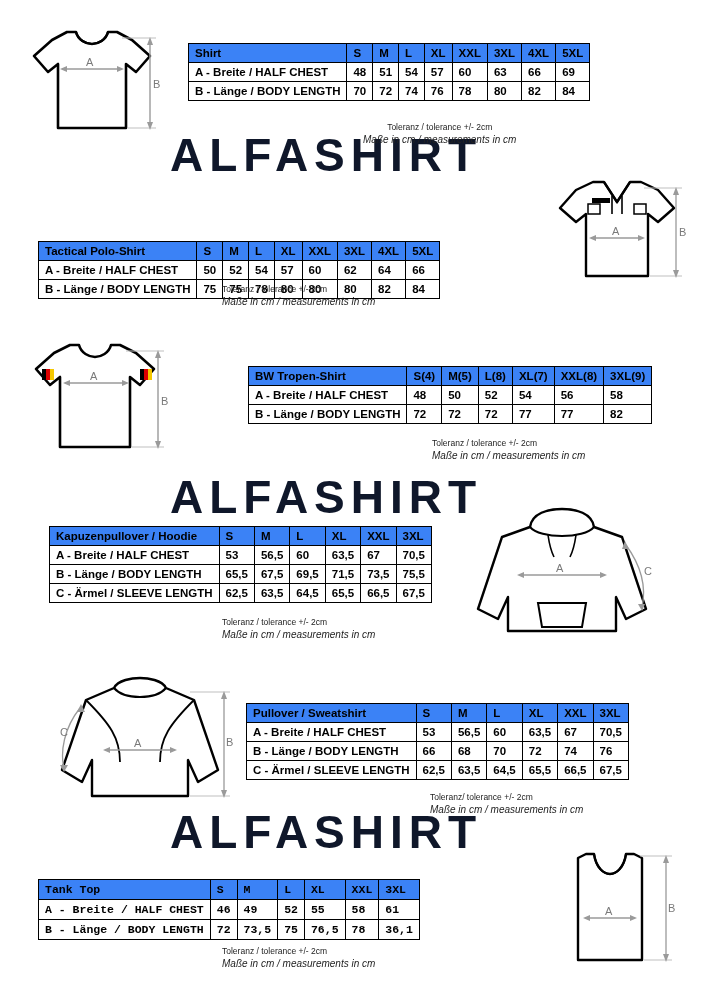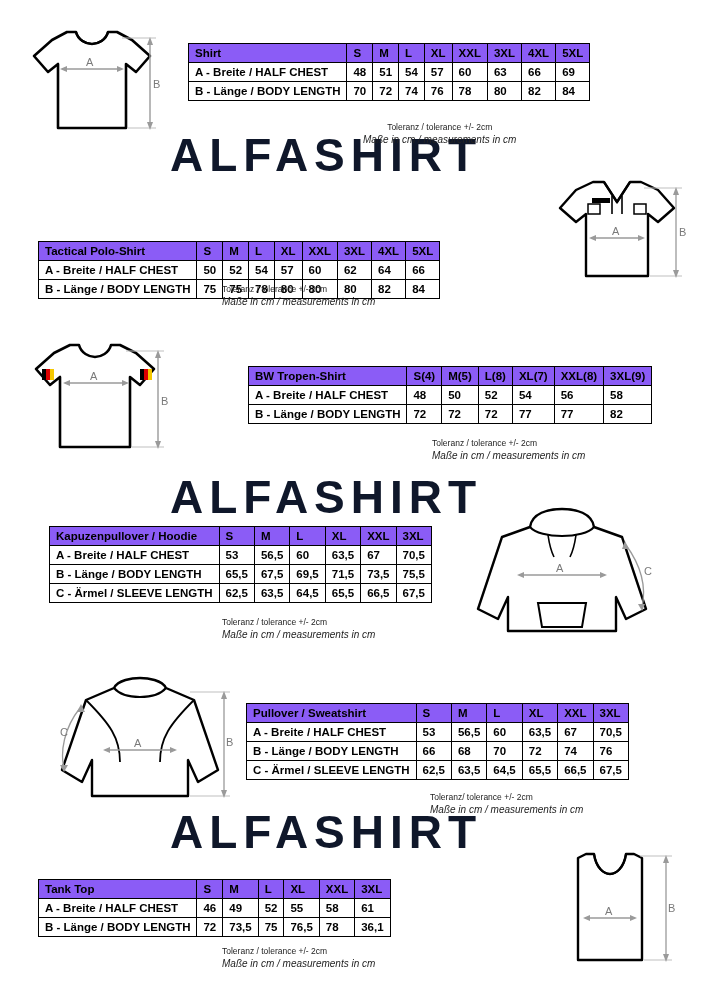--- a/index.html
+++ b/index.html
@@ -42,21 +42,21 @@
   }
   .sizetable td, .sizetable th {
     border: 1px solid #000;
     padding: 3px 6px;
     text-align: left;
     white-space: nowrap;
     font-weight: bold;
     color: #000;
   }
   .sizetable thead th {
-    background: #8b5cf6;
+    background: #3b82f6;
   }
   .sizetable thead th.title {
     text-align: left;
   }
   .sizetable tbody td.label {
     text-align: left;
   }
   .sizetable tbody td.val {
     text-align: left;
     font-weight: bold;
@@ -444,21 +444,21 @@
         <td class="val">67,5</td>
       </tr>
     </tbody>
   </table>
 
   <div class="note" style="left:430px; top:792px;">
     <span>Toleranz/ tolerance +/- 2cm</span>
     <span class="l2">Maße in cm / measurements in cm</span>
   </div>
 
-  <table class="sizetable" style="left:38px; top:879px;">
+  <table class="sizetable" style="left:38px; top:879px;font-family:Liberation Mono, monospace;">
     <thead>
       <tr>
         <th class="title">Tank Top</th>
         <th>S</th>
         <th>M</th>
         <th>L</th>
         <th>XL</th>
         <th>XXL</th>
         <th>3XL</th>
       </tr>

